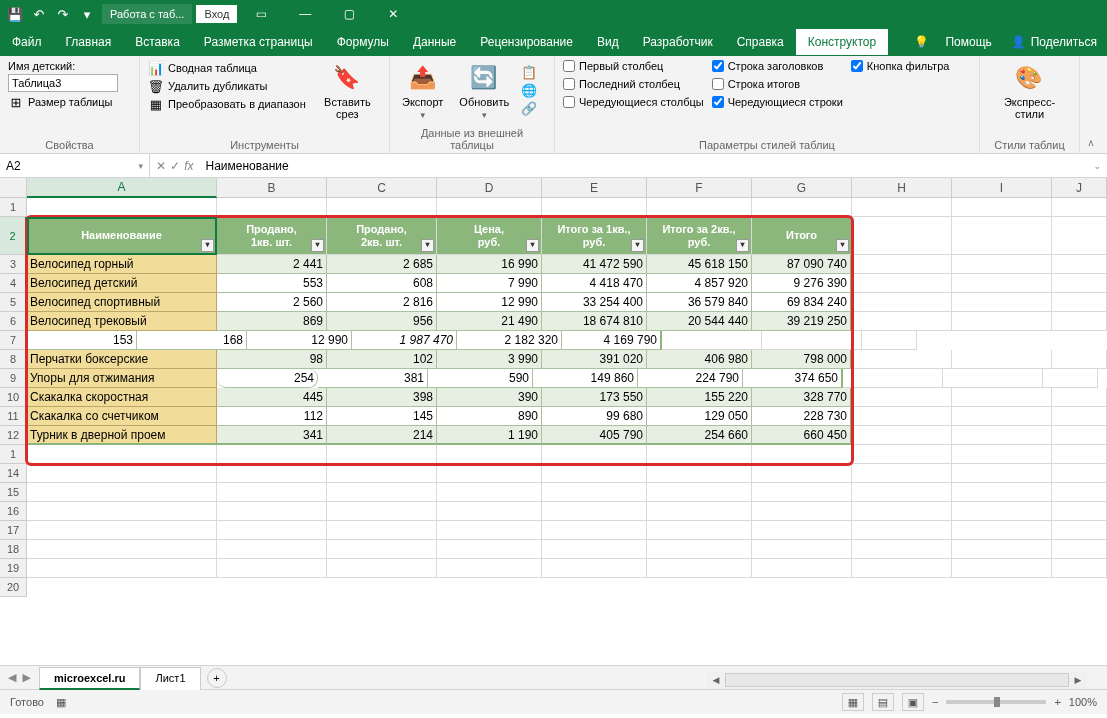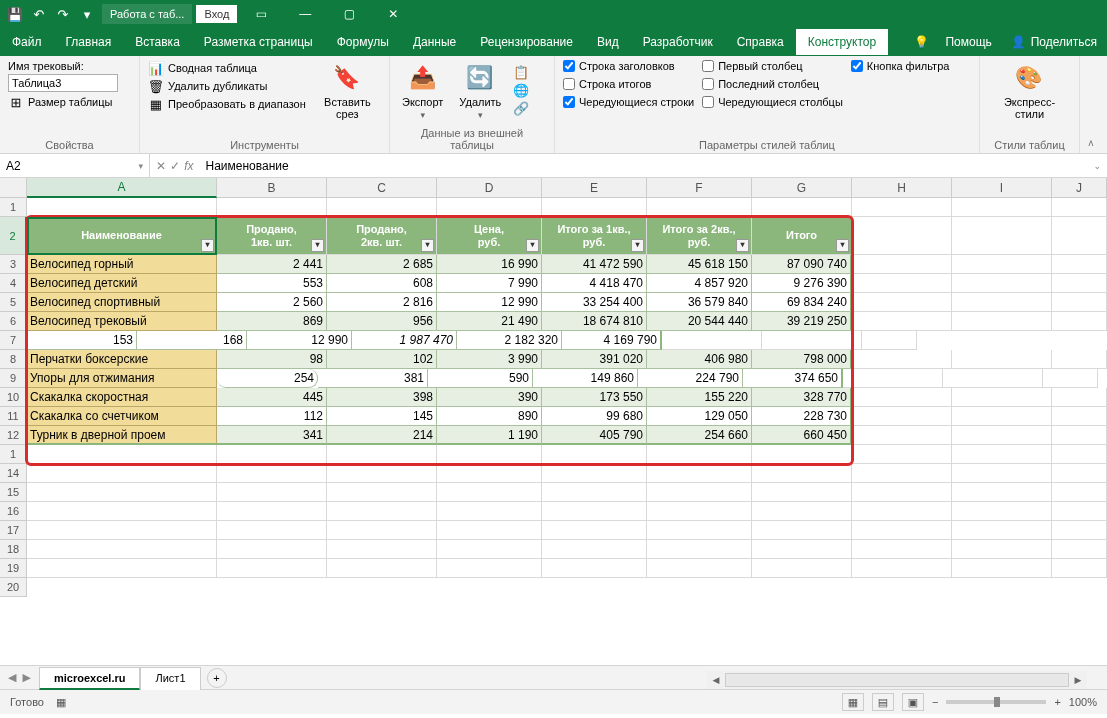--- a/index.html
+++ b/index.html
@@ -131,21 +131,21 @@
   <div class="help">
       <span>👤</span>
       <span>Поделиться</span>
     </div>
 </div>
 
 <div class="ribbon">
   <div class="rgroup" style="width:140px">
     <div class="body">
         <div class="rcol">
-      <div class="rrow">Имя трековый:</div>
+      <div class="rrow">Имя детский:</div>
       <input class="tname-input" value="Таблица3" style="">
       <div class="rrow">
             <span class="ricon">⊞</span>
             <span>Размер таблицы</span>
           </div>
     </div>
       </div>
     <div class="label">Свойства</div>
   </div>
   <div class="rgroup" style="width:250px">
@@ -173,58 +173,58 @@
     <div class="label">Инструменты</div>
   </div>
   <div class="rgroup" style="width:165px">
     <div class="body">
       <div class="big-btn">
           <div class="bicon">📤</div>
           <div class="blabel"><span>Экспорт</span><br><span class="chevron" style="color:#666">▾</span></div>
         </div>
       <div class="big-btn">
           <div class="bicon">🔄</div>
-          <div class="blabel"><span>Удалить</span><br><span class="chevron" style="color:#666">▾</span></div>
+          <div class="blabel"><span>Обновить</span><br><span class="chevron" style="color:#666">▾</span></div>
         </div>
       <div class="rcol" style="margin-top:4px">
         <span class="ricon">📋</span>
         <span class="ricon">🌐</span>
         <span class="ricon">🔗</span>
       </div>
     </div>
     <div class="label">Данные из внешней таблицы</div>
   </div>
   <div class="rgroup" style="width:425px">
     <div class="body">
       <div class="rcol" style="gap:6px">
         <label class="rrow">
+            <input type="checkbox" style="">
+            <span>Первый столбец</span>
+          </label>
+        <label class="rrow">
+            <input type="checkbox" style="">
+            <span>Последний столбец</span>
+          </label>
+        <label class="rrow">
+            <input type="checkbox" style="">
+            <span>Чередующиеся столбцы</span>
+          </label>
+      </div>
+      <div class="rcol" style="gap:6px">
+        <label class="rrow">
             <input type="checkbox" checked="" style="">
             <span>Строка заголовков</span>
           </label>
         <label class="rrow">
             <input type="checkbox" style="">
             <span>Строка итогов</span>
           </label>
         <label class="rrow">
             <input type="checkbox" checked="" style="">
             <span>Чередующиеся строки</span>
-          </label>
-      </div>
-      <div class="rcol" style="gap:6px">
-        <label class="rrow">
-            <input type="checkbox" style="">
-            <span>Первый столбец</span>
-          </label>
-        <label class="rrow">
-            <input type="checkbox" style="">
-            <span>Последний столбец</span>
-          </label>
-        <label class="rrow">
-            <input type="checkbox" style="">
-            <span>Чередующиеся столбцы</span>
           </label>
       </div>
       <div class="rcol" style="gap:6px">
         <label class="rrow">
             <input type="checkbox" checked="" style="">
             <span>Кнопка фильтра</span>
           </label>
       </div>
     </div>
     <div class="label">Параметры стилей таблиц</div>

